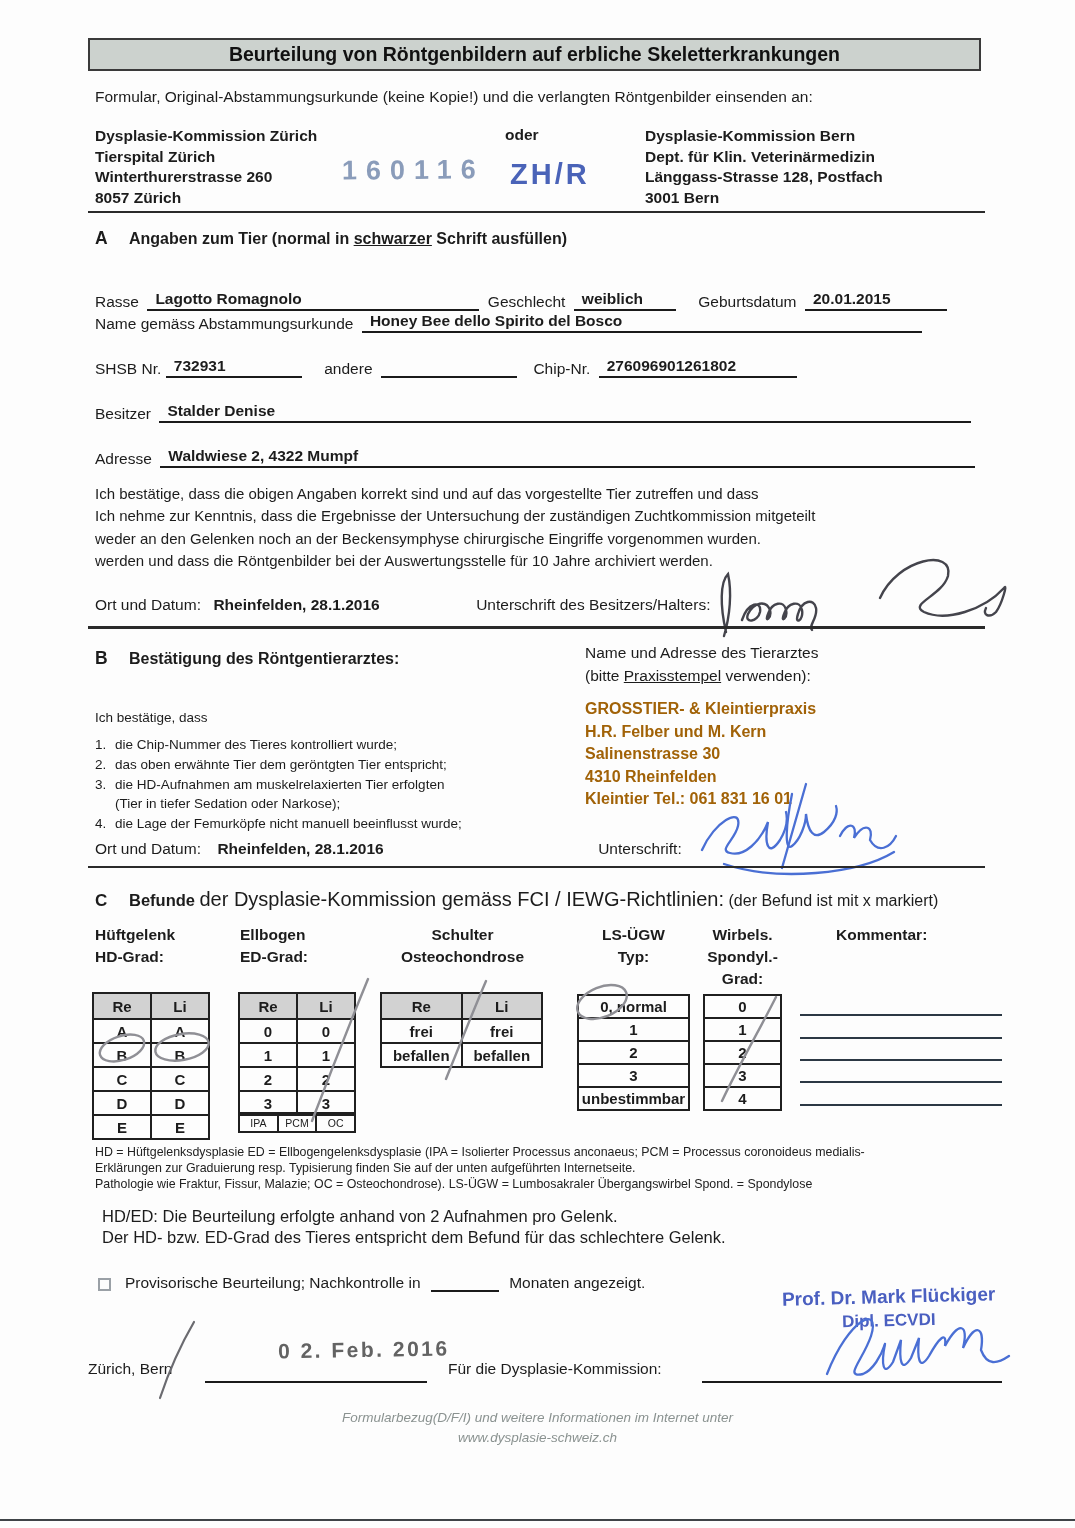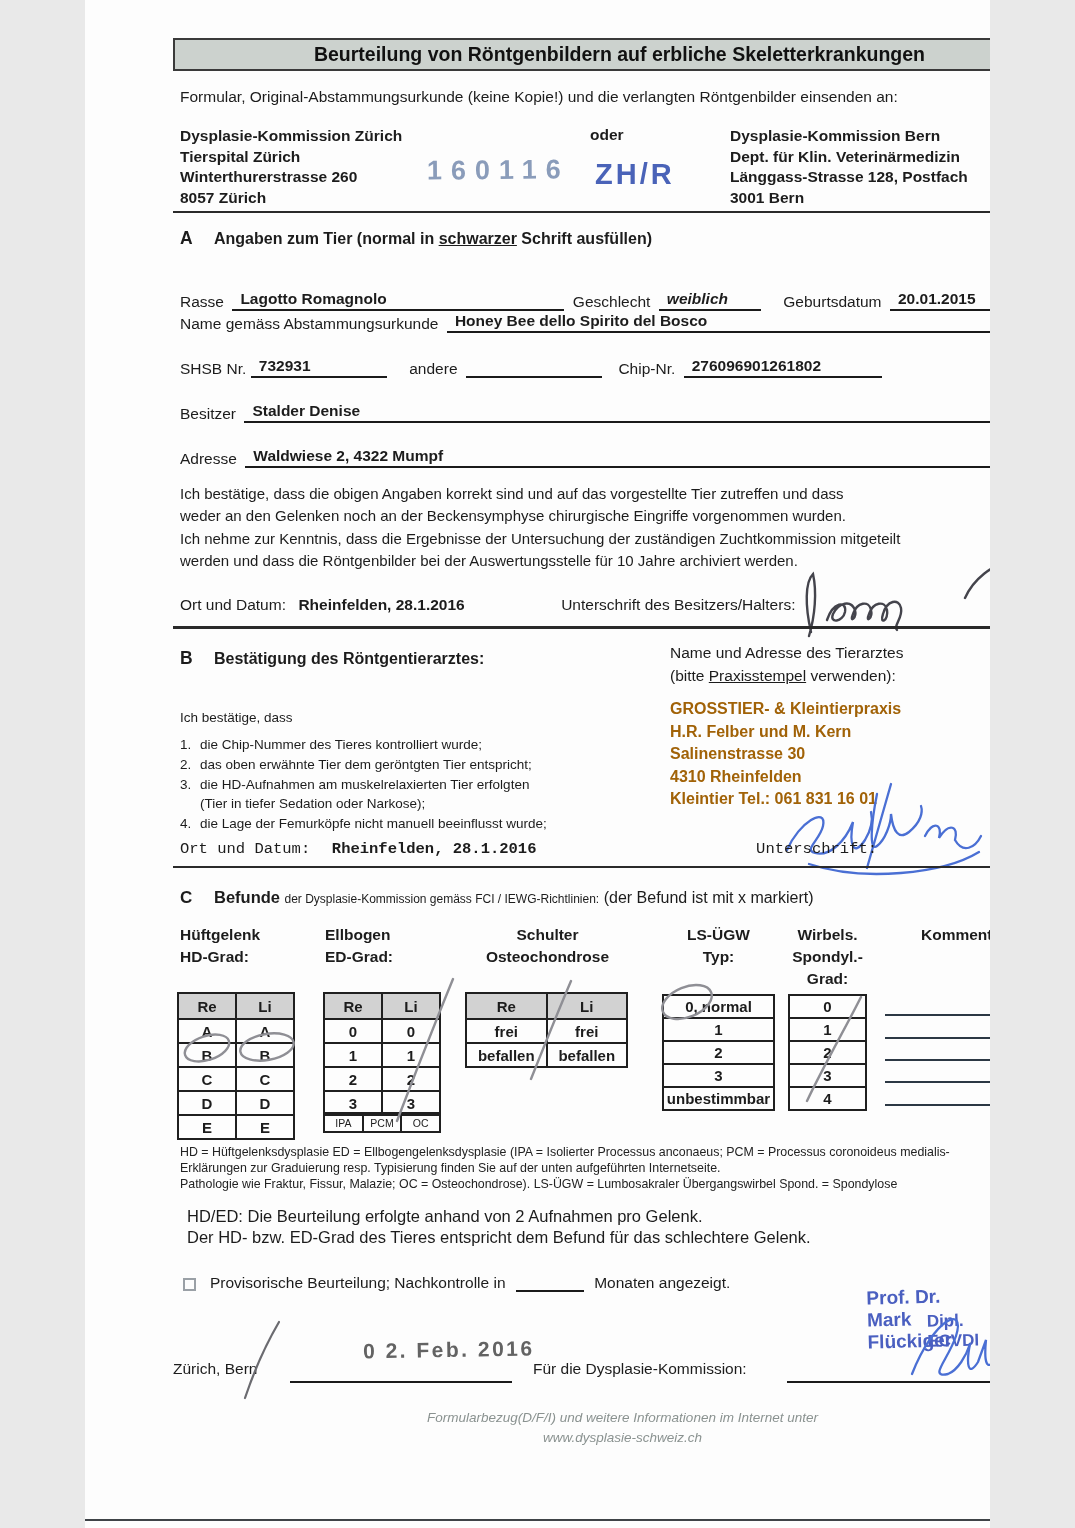--- a/index.html
+++ b/index.html
@@ -1,16 +1,16 @@
 <!DOCTYPE html>
 <html><head>
 <meta charset="utf-8">
 <style>
   html,body{margin:0;padding:0;background:#e9e9e9;}
-  .page{position:relative;width:905px;height:1528px;background:#fdfdfd;margin:0 auto;
+  .page{position:relative;width:1075px;height:1528px;background:#fdfdfd;margin:0 auto;
         font-family:"Liberation Sans", sans-serif;color:#1c1c1c;overflow:hidden;}
   .abs{position:absolute;}
   .titlebar{position:absolute;left:88px;top:38px;width:893px;height:33px;background:#ccd2ce;
             border:2px solid #3a3a3a;box-sizing:border-box;text-align:center;
             font-weight:bold;font-size:19.5px;line-height:29px;color:#111;}
   .intro{left:95px;top:88px;font-size:15.5px;}
   .addr{font-weight:bold;font-size:15.5px;line-height:20.5px;}
   .or{left:505px;top:126px;font-weight:bold;font-size:15.5px;}
   .stamp-number{left:342px;top:155px;color:#8a9cba;font-size:27px;font-weight:600;letter-spacing:9px;transform:rotate(-.5deg);}
   .stamp-code{left:510px;top:158px;color:#4a63b8;font-size:29px;font-weight:800;letter-spacing:3px;}
@@ -82,21 +82,21 @@
   <div class="row" style="top:228px;">
     <span class="sec-letter">A</span><span class="sec-title">Angaben zum Tier (normal in</span>
     <span class="sec-title u">schwarzer</span>
     <span class="sec-title">Schrift ausfüllen)</span>
   </div>
 
   <div class="row" style="top:266px;">
     <span class="lbl">Rasse</span>
     <span class="fill" style="width:332px;margin-top:24px;">Lagotto Romagnolo</span>
     <span class="lbl">Geschlecht</span>
-    <span class="fill" style="width:102px;font-style:italic;">weiblich</span>
+    <span class="fill" style="width:102px;">weiblich</span>
     <span class="lbl" style="margin-left:14px;">Geburtsdatum</span>
     <span class="fill" style="width:142px;">20.01.2015</span>
   </div>
 
   <div class="row" style="top:312px;">
     <span class="lbl">Name gemäss Abstammungsurkunde</span>
     <span class="fill" style="width:560px;">Honey Bee dello Spirito del Bosco</span>
   </div>
 
   <div class="row" style="top:357px;">
@@ -113,22 +113,22 @@
     <span class="fill" style="width:812px;">Stalder Denise</span>
   </div>
 
   <div class="row" style="top:447px;">
     <span class="lbl">Adresse</span>
     <span class="fill" style="width:815px;">Waldwiese 2, 4322 Mumpf</span>
   </div>
 
   <div class="abs para">
     <div>Ich bestätige, dass die obigen Angaben korrekt sind und auf das vorgestellte Tier zutreffen und dass</div>
+    <div>Ich nehme zur Kenntnis, dass die Ergebnisse der Untersuchung der zuständigen Zuchtkommission mitgeteilt</div>
     <div>weder an den Gelenken noch an der Beckensymphyse chirurgische Eingriffe vorgenommen wurden.</div>
-    <div>Ich nehme zur Kenntnis, dass die Ergebnisse der Untersuchung der zuständigen Zuchtkommission mitgeteilt</div>
     <div>werden und dass die Röntgenbilder bei der Auswertungsstelle für 10 Jahre archiviert werden.</div>
   </div>
 
   <div class="row" style="top:596px;">
     <span class="lbl">Ort und Datum:</span>
     <span class="lbl val" style="font-weight:bold;margin-left:8px;">Rheinfelden, 28.1.2016</span>
     <span class="lbl" style="margin-left:92px;">Unterschrift des Besitzers/Halters:</span>
   </div>
 
   <svg style="left:712px;top:548px;" width="300" height="95" viewBox="0 0 300 95">
@@ -183,31 +183,31 @@
   <svg style="left:688px;top:780px;" width="220" height="108" viewBox="0 0 220 108">
     <g fill="none" stroke="#4a6fd4" stroke-width="2.3" stroke-linecap="round">
       <path d="M14,70 C26,42 54,26 50,46 C47,60 30,70 42,73 C56,77 72,62 80,42 C76,64 80,78 92,60 C98,50 100,40 98,32"></path>
       <path d="M104,14 C98,44 96,72 104,66 C112,60 118,44 118,34 C120,52 126,60 136,52 C148,42 150,32 148,26"></path>
       <path d="M118,4 L94,88"></path>
       <path d="M152,56 C160,40 170,44 166,58 C176,42 186,46 182,60 C190,74 202,68 208,56"></path>
       <path d="M36,84 C90,102 170,94 206,72"></path>
     </g>
   </svg>
 
-  <div class="row" style="top:840px;font-family:Liberation Mono, monospace;">
+  <div class="row" style="top:840px;">
     <span class="lbl">Ort und Datum:</span>
     <span class="lbl val" style="font-weight:bold;margin-left:12px;">Rheinfelden, 28.1.2016</span>
     <span class="lbl" style="margin-left:210px;">Unterschrift:</span>
   </div>
 
   <div class="hr" style="top:866px;"></div>
 
   <div class="row" style="top:888px;">
     <span class="sec-letter" style="font-size:17px;">C</span><span class="sec-title" style="font-size:16.5px;">Befunde</span>
-    <span style="font-size:12px;">der Dysplasie-Kommission gemäss FCI / IEWG-Richtlinien:</span>
+    <span style="font-size:20px;">der Dysplasie-Kommission gemäss FCI / IEWG-Richtlinien:</span>
     <span style="font-size:16px;">(der Befund ist mit x markiert)</span>
   </div>
 
   <div class="c-hdr" style="left:95px;top:924px;">
     <div>Hüftgelenk</div>
     <div>HD-Grad:</div>
   </div>
   <div class="c-hdr" style="left:240px;top:924px;">
     <div>Ellbogen</div>
     <div>ED-Grad:</div>

